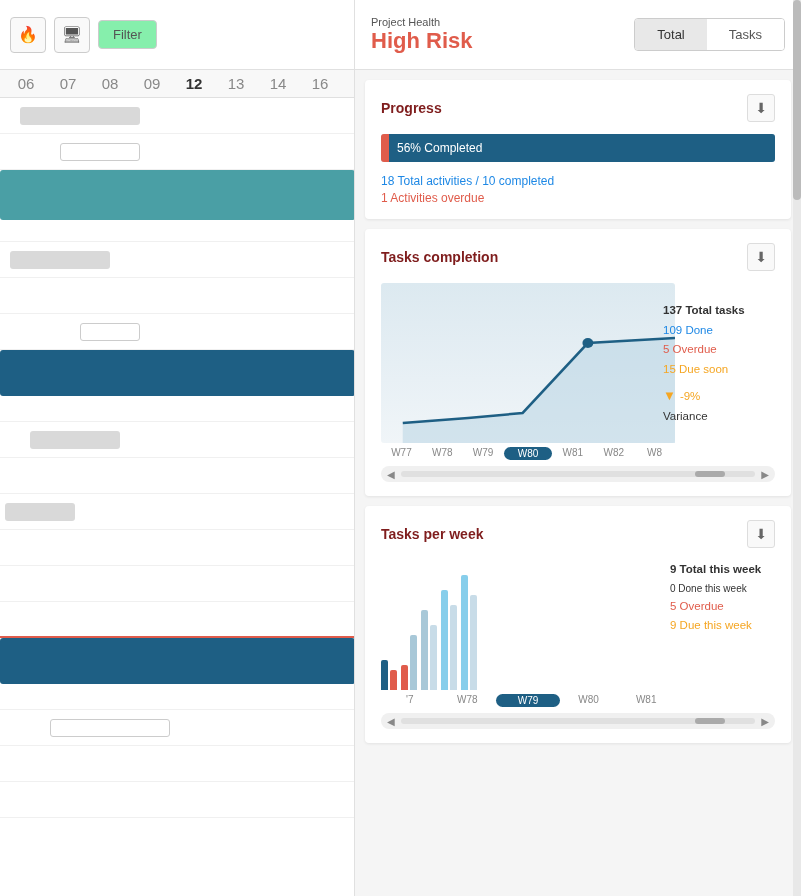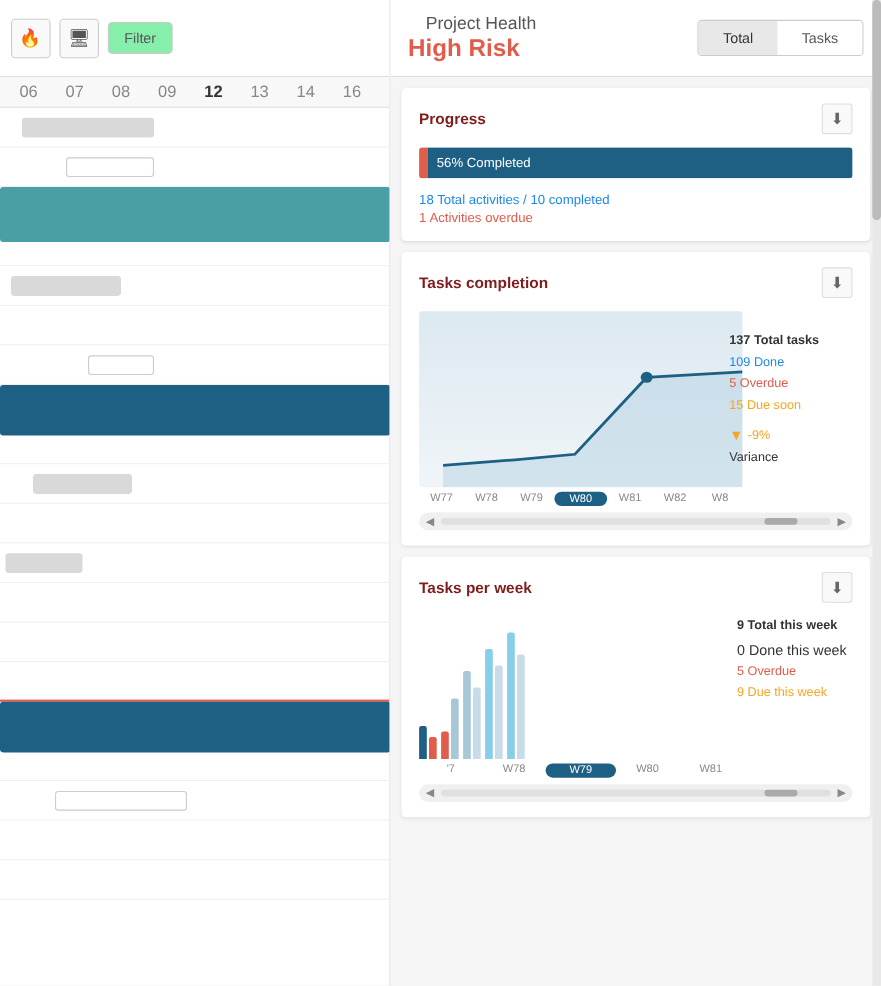--- a/index.html
+++ b/index.html
@@ -123,23 +123,22 @@
       display: flex;
       align-items: center;
       justify-content: space-between;
       border-bottom: 1px solid #e0e0e0;
       height: 70px;
     }
 
     .health-title-area {}
 
     .health-label {
-      font-size: 16px;
+      font-size: 11px;
       color: #555;
-      margin-left: 16px;
     }
 
     .health-status {
       font-size: 22px;
       font-weight: bold;
       color: #e05c4b;
     }
 
     .tab-group {
       display: flex;
@@ -608,21 +607,21 @@
           </div>
 
           <div class="bar-group">
             <div class="mini-bar bar-sky" style="height:115px;"></div>
             <div class="mini-bar bar-very-light" style="height:95px;"></div>
           </div>
         </div>
 
         <div class="weekly-stats" style="top:0; right:0; width:105px;">
           <div class="stat-total">9 Total this week</div>
-          <div style="color:#333; font-size:13px;">0 Done this week</div>
+          <div style="color:#333; font-size:10px;">0 Done this week</div>
           <div class="stat-overdue">5 Overdue</div>
           <div class="stat-due-soon">9 Due this week</div>
         </div>
       </div>
 
       <div class="week-bar-labels">
         <div class="wbl">'7</div>
         <div class="wbl">W78</div>
         <div class="wbl cur">W79</div>
         <div class="wbl">W80</div>

